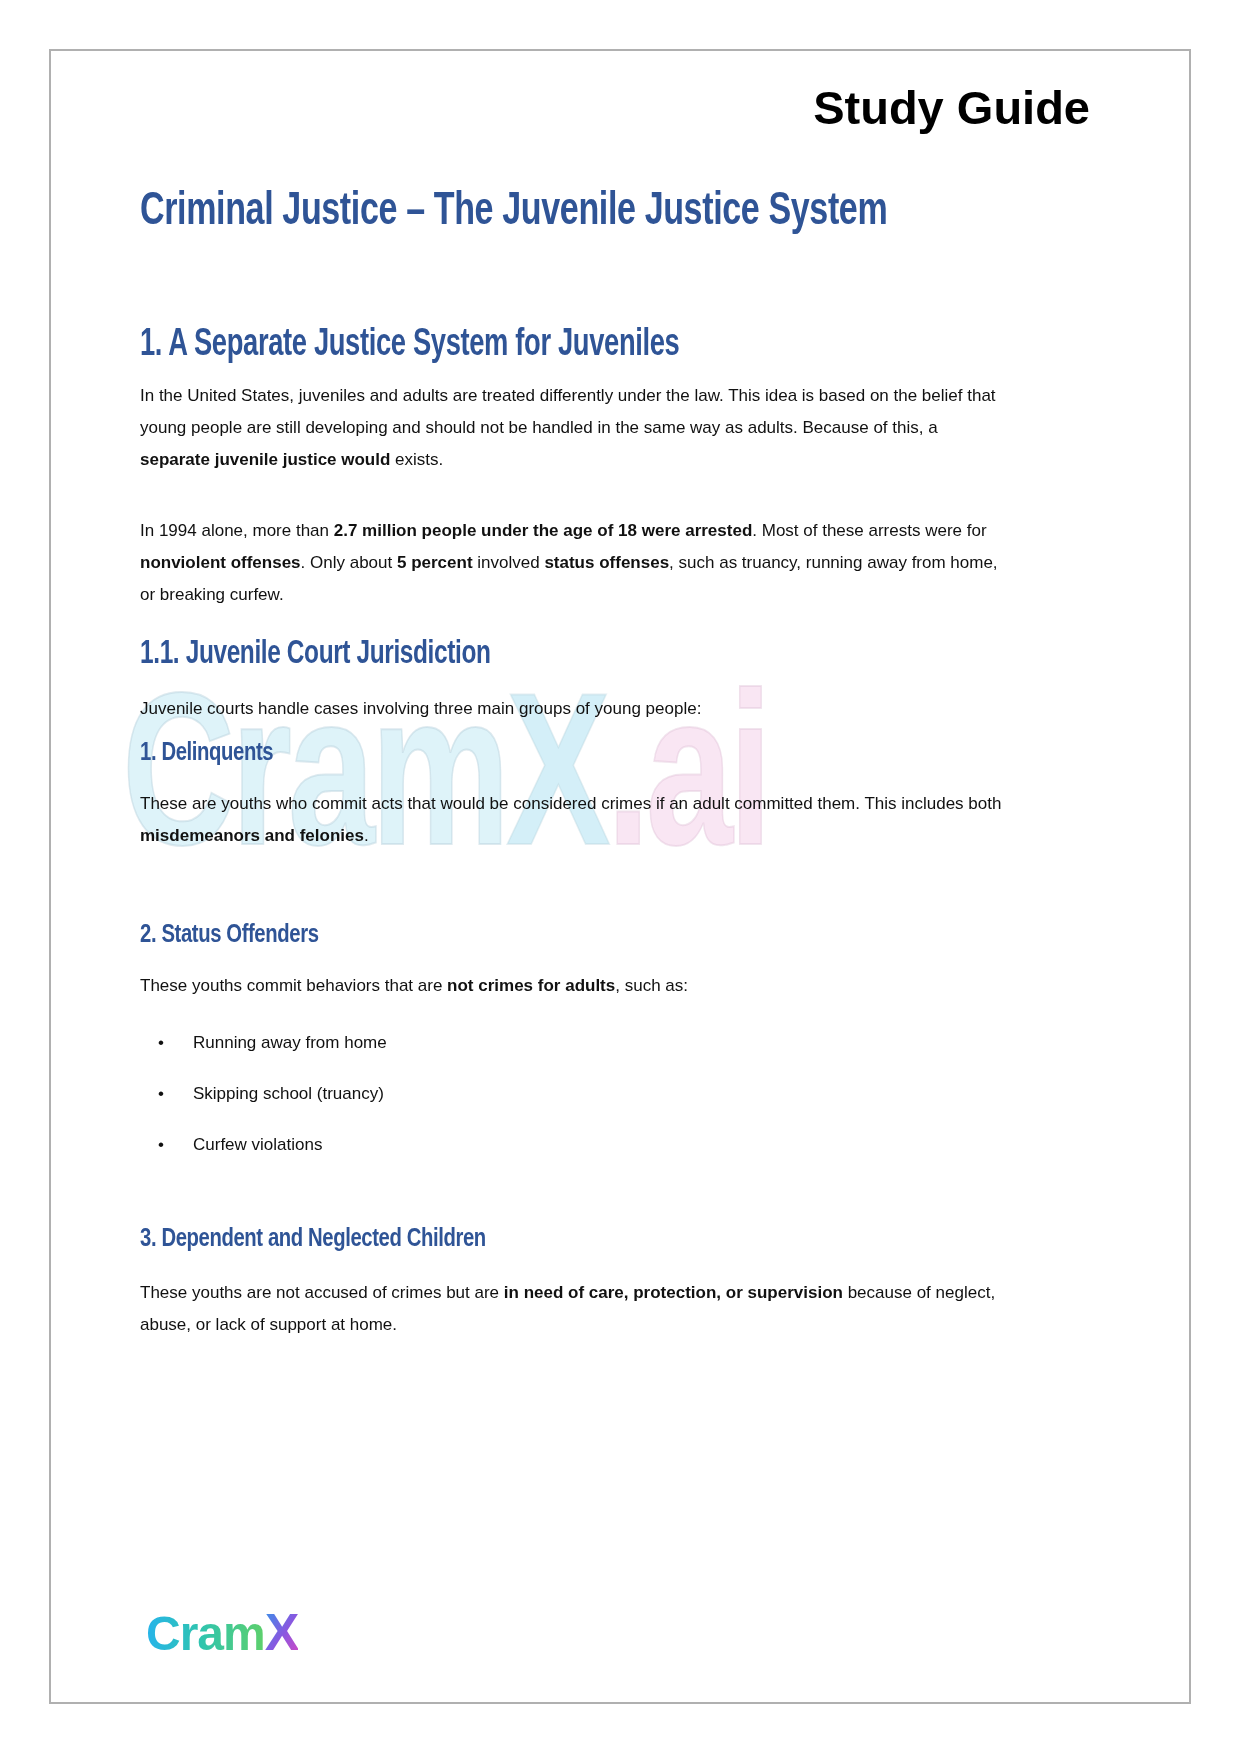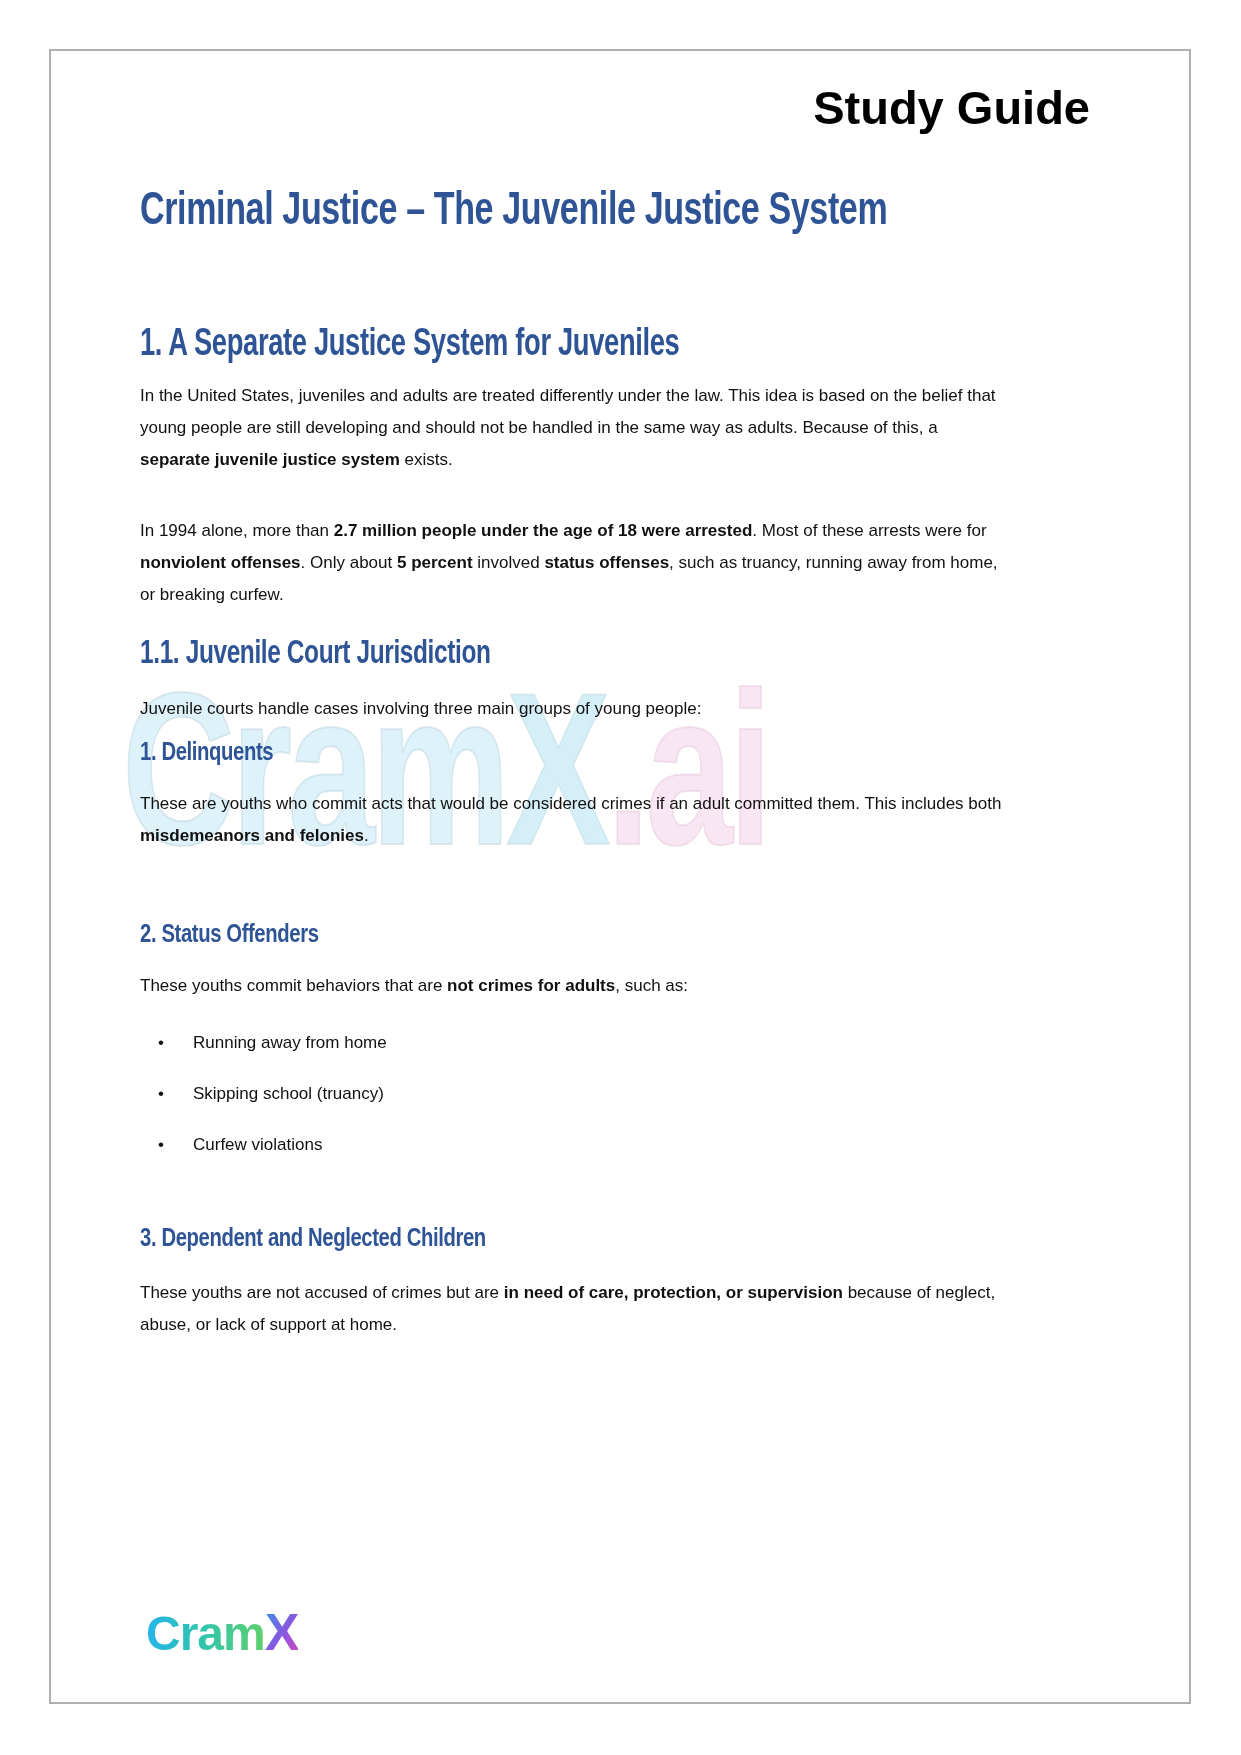--- a/index.html
+++ b/index.html
@@ -69,21 +69,21 @@
   </div>
 
   <div class="header-label">Study Guide</div>
 
   <div class="content">
 
     <h1>Criminal Justice – The Juvenile Justice System</h1>
 
     <h2>1. A Separate Justice System for Juveniles</h2>
 
-    <p class="p1"><span>In the United States, juveniles and adults are treated differently under the law. This idea is based on the belief that young people are still developing and should not be handled in the same way as adults. Because of this, a </span><span class="run-b">separate juvenile justice system</span><span> exists.</span></p>
+    <p class="p1"><span>In the United States, juveniles and adults are treated differently under the law. This idea is based on the belief that young people are still developing and should not be handled in the same way as adults. Because of this, a </span><span class="run-b">separate juvenile justice would</span><span> exists.</span></p>
 
     <p class="p2"><span>In 1994 alone, more than </span><span class="run-b">2.7 million people under the age of 18 were arrested</span><span>. Most of these arrests were for </span><span class="run-b">nonviolent offenses</span><span>. Only about </span><span class="run-b">5 percent</span><span> involved </span><span class="run-b">status offenses</span><span>, such as truancy, running away from home, or breaking curfew.</span></p>
 
     <h3>1.1. Juvenile Court Jurisdiction</h3>
 
     <p class="p3"><span>Juvenile courts handle cases involving three main groups of young people:</span></p>
 
     <h4 class="h4-a">1. Delinquents</h4>
 
     <p class="p4"><span>These are youths who commit acts that would be considered crimes if an adult committed them. This includes both </span><span class="run-b">misdemeanors and felonies</span><span>.</span></p>

